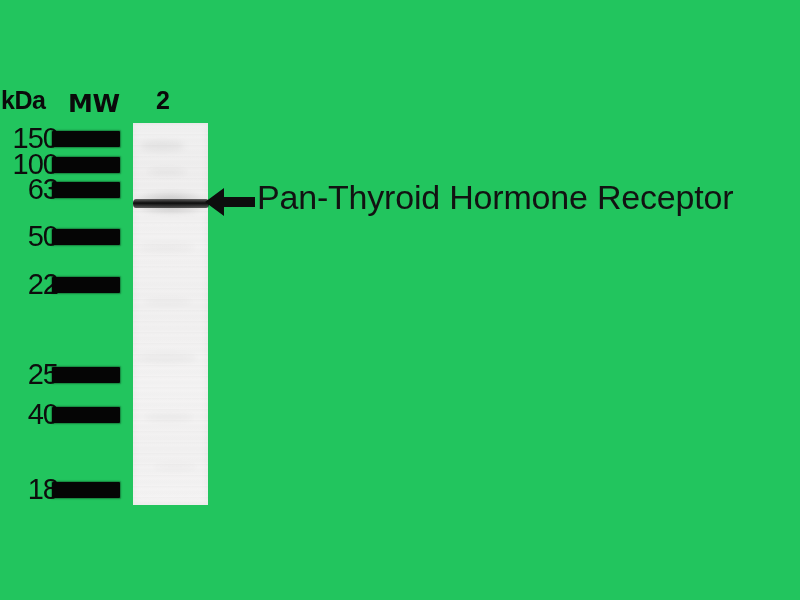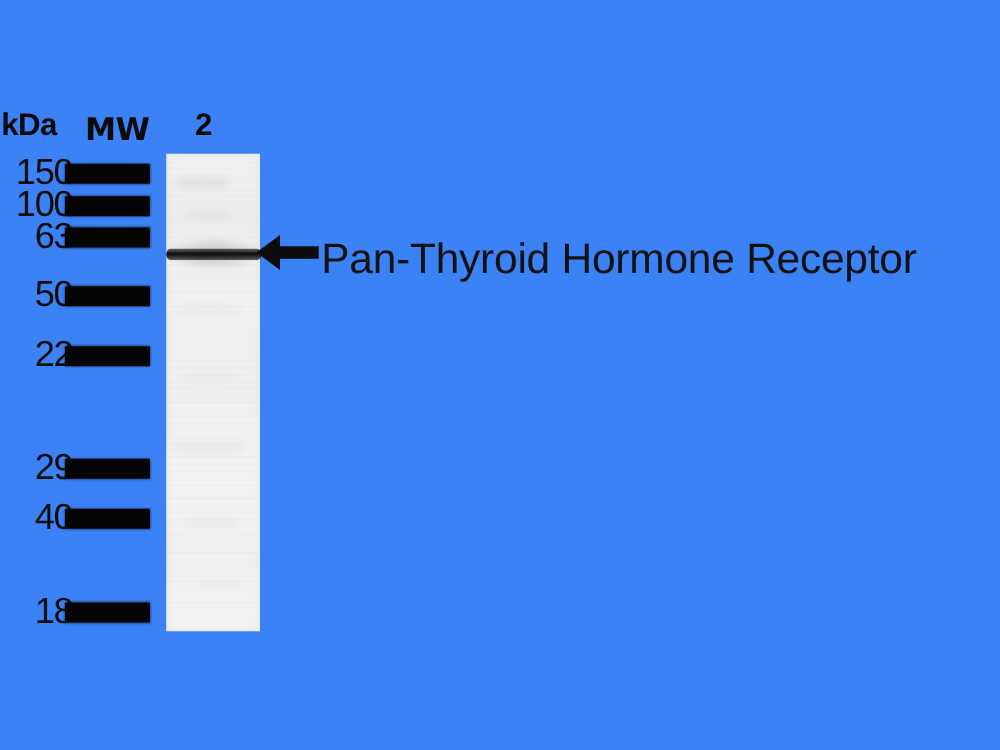--- a/index.html
+++ b/index.html
@@ -8,21 +8,21 @@
     background: #ffffff;
   }
   body {
     font-family: "Liberation Sans", sans-serif;
   }
 
   #blot-figure {
     position: relative;
     width: 800px;
     height: 600px;
-    background: #3b82f6;
+    background: #22c55e;
     overflow: hidden;
   }
 
   
   .hdr {
     position: absolute;
     color: #0a0a0a;
     white-space: nowrap;
     line-height: 1;
   }
@@ -141,21 +141,21 @@
     background: radial-gradient(ellipse at 50% 55%, rgba(0,0,0,0.20), rgba(0,0,0,0) 72%);
     filter: blur(2px);
   }
 
   
   #annotation {
     position: absolute;
     left: 204px;
     top: 180px;
     display: flex;
-    align-items: flex-end;
+    align-items: flex-start;
     gap: 0px;
   }
   #arrow-left-icon {
     display: block;
     width: 52px;
     height: 44px;
     flex: none;
   }
   #annotation-text {
     font-size: 34px;
@@ -190,21 +190,21 @@
       </div>
       <div class="mw-row" style="top: 237px;">
         <span class="mw-value">50</span>
         <span class="mw-band"></span>
       </div>
       <div class="mw-row" style="top: 285px;">
         <span class="mw-value">22</span>
         <span class="mw-band"></span>
       </div>
       <div class="mw-row" style="top: 375px;">
-        <span class="mw-value">29</span>
+        <span class="mw-value">25</span>
         <span class="mw-band"></span>
       </div>
       <div class="mw-row" style="top: 415px;">
         <span class="mw-value">40</span>
         <span class="mw-band"></span>
       </div>
       <div class="mw-row" style="top: 490px;">
         <span class="mw-value">18</span>
         <span class="mw-band"></span>
       </div>

